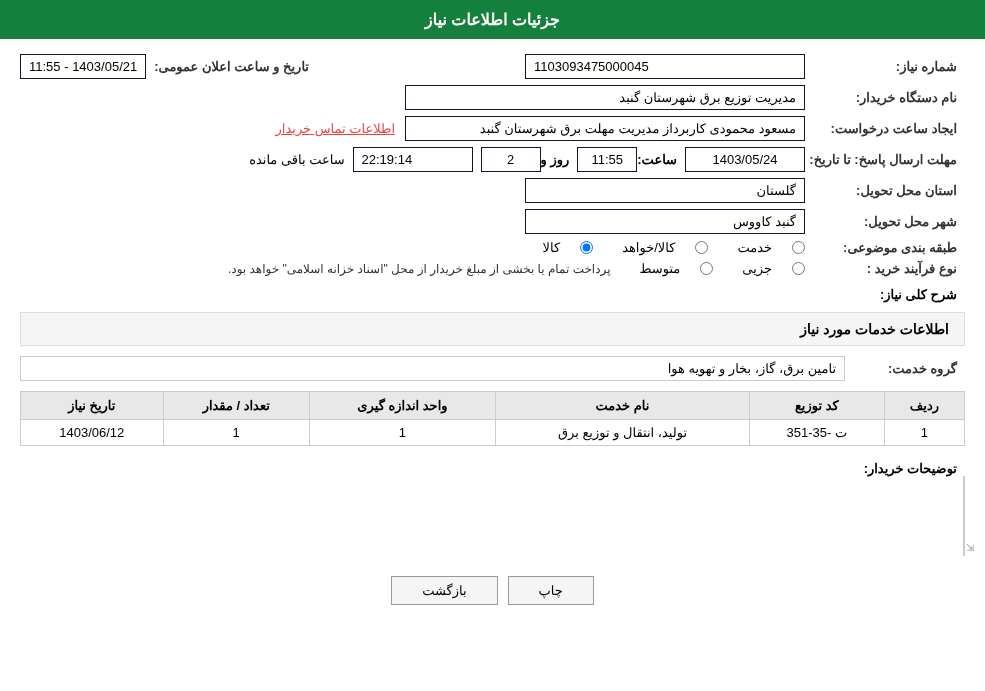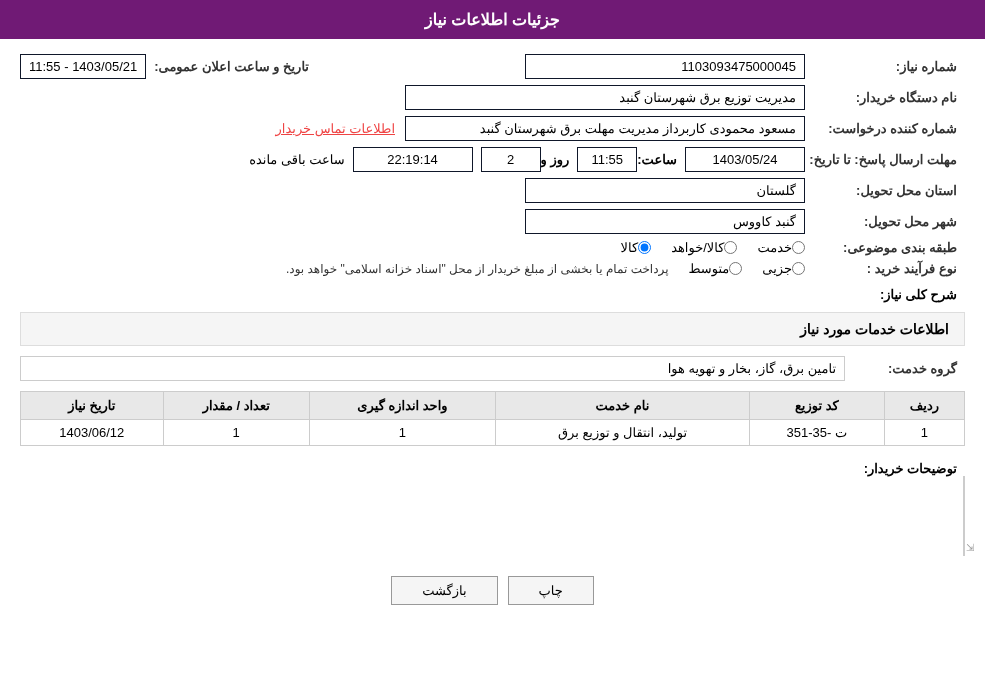--- a/index.html
+++ b/index.html
@@ -9,21 +9,21 @@
       background: #f0f0f0;
       direction: rtl;
     }
     .page-wrapper {
       max-width: 985px;
       margin: 0 auto;
       background: #fff;
       min-height: 691px;
     }
     .header-bar {
-      background: #701a75;
+      background: #15803d;
       color: #fff;
       text-align: center;
       padding: 10px 20px;
       font-size: 16px;
       font-weight: bold;
     }
     .content {
       padding: 15px 20px;
     }
     .row {
@@ -65,21 +65,22 @@
       margin-right: 10px;
     }
     .radio-group {
       display: flex;
       align-items: center;
       gap: 20px;
     }
     .radio-item {
       display: flex;
       align-items: center;
-      gap: 0;
+      gap: 20px;
+      margin-left: 9px;
     }
     .radio-item input[type="radio"] {
       margin: 0;
     }
     .section-title {
       background: #f5f5f5;
       border: 1px solid #ddd;
       padding: 8px 15px;
       font-weight: bold;
       font-size: 14px;
@@ -211,48 +212,48 @@
 
 <div class="page-wrapper">
   <div class="header-bar">
     <span>جزئیات اطلاعات نیاز</span>
   </div>
 
   <div class="content content-inner">
 
     <div class="row" style="margin-bottom:6px;">
       <span class="label">شماره نیاز:</span>
-      <div class="value-box medium" style="text-align:right;">1103093475000045</div>
+      <div class="value-box medium" style="text-align:left;">1103093475000045</div>
       <div style="flex:1;"></div>
 
       <div class="announce-row" style="margin-right:auto;">
         <span class="date-label-inline">تاریخ و ساعت اعلان عمومی:</span>
         <div class="value-box small" style="text-align:center;">1403/05/21 - 11:55</div>
       </div>
     </div>
 
     <div class="row" style="margin-bottom:6px;">
       <span class="label">نام دستگاه خریدار:</span>
       <div class="value-box wide">مدیریت توزیع برق شهرستان گنبد</div>
     </div>
 
     <div class="row" style="margin-bottom:6px;">
-      <span class="label">شماره کننده درخواست:</span>
+      <span class="label">ایجاد ساعت درخواست:</span>
       <div class="value-box wide">مسعود محمودی کاربرداز مدیریت مهلت برق شهرستان گنبد</div>
       <span class="link-text" style="margin-right:10px;">اطلاعات تماس خریدار</span>
     </div>
 
     <div class="row" style="margin-bottom:6px;">
       <span class="label">مهلت ارسال پاسخ: تا تاریخ:</span>
       <div class="value-box small" style="text-align:center;">1403/05/24</div>
       <span style="margin-right:8px;font-weight:bold;">ساعت:</span>
       <div class="value-box xsmall" style="text-align:center;">11:55</div>
       <span style="margin-right:8px;font-weight:bold;">روز و</span>
       <div class="value-box xsmall" style="text-align:center;">2</div>
-      <div class="value-box small" style="text-align:center; margin-right:8px;">22:19:14</div>
+      <div class="value-box small" style="text-align:left; margin-right:8px;">22:19:14</div>
       <span style="margin-right:8px;">ساعت باقی مانده</span>
     </div>
 
     <div class="row" style="margin-bottom:6px;">
       <span class="label">استان محل تحویل:</span>
       <div class="value-box medium">گلستان</div>
     </div>
 
     <div class="row" style="margin-bottom:6px;">
       <span class="label">شهر محل تحویل:</span>

